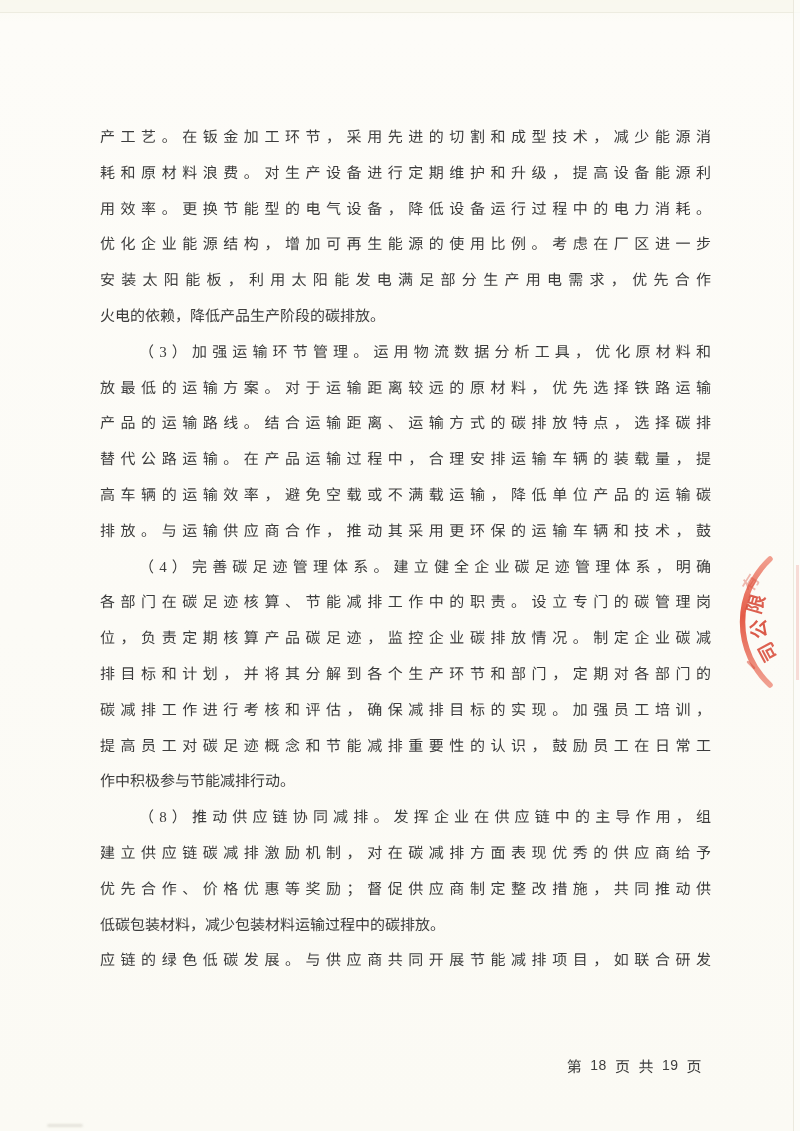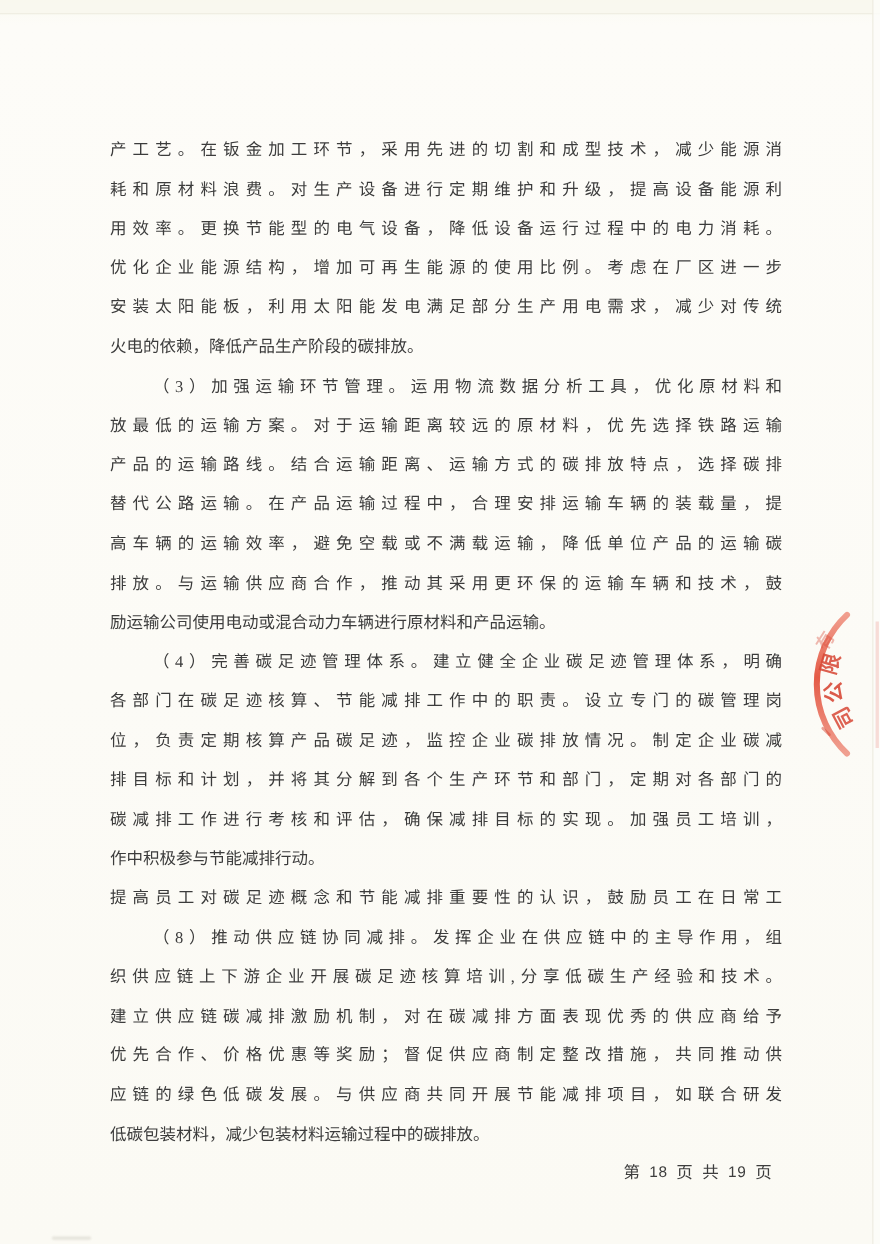--- a/index.html
+++ b/index.html
@@ -46,48 +46,46 @@
 <div class="top-edge"></div>
 <div class="right-edge"></div>
 <div class="bottom-smudge"></div>
 
 <div class="page-body-text">
     <div>
       <div class="tline">产工艺。在钣金加工环节，采用先进的切割和成型技术，减少能源消</div>
       <div class="tline">耗和原材料浪费。对生产设备进行定期维护和升级，提高设备能源利</div>
       <div class="tline">用效率。更换节能型的电气设备，降低设备运行过程中的电力消耗。</div>
       <div class="tline">优化企业能源结构，增加可再生能源的使用比例。考虑在厂区进一步</div>
-      <div class="tline">安装太阳能板，利用太阳能发电满足部分生产用电需求，减少对传统</div>
+      <div class="tline">安装太阳能板，利用太阳能发电满足部分生产用电需求，优先合作</div>
       <div class="tline last">火电的依赖，降低产品生产阶段的碳排放。</div>
     </div>
     <div>
       <div class="tline indent">（3）加强运输环节管理。运用物流数据分析工具，优化原材料和</div>
       <div class="tline">放最低的运输方案。对于运输距离较远的原材料，优先选择铁路运输</div>
       <div class="tline">产品的运输路线。结合运输距离、运输方式的碳排放特点，选择碳排</div>
       <div class="tline">替代公路运输。在产品运输过程中，合理安排运输车辆的装载量，提</div>
       <div class="tline">高车辆的运输效率，避免空载或不满载运输，降低单位产品的运输碳</div>
       <div class="tline">排放。与运输供应商合作，推动其采用更环保的运输车辆和技术，鼓</div>
-      <div class="tline last">励运输公司使用电动或混合动力车辆进行原材料和产品运输。</div>
     </div>
     <div>
       <div class="tline indent">（4）完善碳足迹管理体系。建立健全企业碳足迹管理体系，明确</div>
       <div class="tline">各部门在碳足迹核算、节能减排工作中的职责。设立专门的碳管理岗</div>
       <div class="tline">位，负责定期核算产品碳足迹，监控企业碳排放情况。制定企业碳减</div>
       <div class="tline">排目标和计划，并将其分解到各个生产环节和部门，定期对各部门的</div>
       <div class="tline">碳减排工作进行考核和评估，确保减排目标的实现。加强员工培训，</div>
+      <div class="tline">提高员工对碳足迹概念和节能减排重要性的认识，鼓励员工在日常工</div>
       <div class="tline last">作中积极参与节能减排行动。</div>
-      <div class="tline">提高员工对碳足迹概念和节能减排重要性的认识，鼓励员工在日常工</div>
     </div>
     <div>
       <div class="tline indent">（8）推动供应链协同减排。发挥企业在供应链中的主导作用，组</div>
-      <div class="tline">织供应链上下游企业开展碳足迹核算培训,分享低碳生产经验和技术。</div>
       <div class="tline">建立供应链碳减排激励机制，对在碳减排方面表现优秀的供应商给予</div>
       <div class="tline">优先合作、价格优惠等奖励；督促供应商制定整改措施，共同推动供</div>
+      <div class="tline last">低碳包装材料，减少包装材料运输过程中的碳排放。</div>
       <div class="tline">应链的绿色低碳发展。与供应商共同开展节能减排项目，如联合研发</div>
-      <div class="tline last">低碳包装材料，减少包装材料运输过程中的碳排放。</div>
     </div>
   </div>
 
 <svg class="stamp-layer" width="800" height="1131" viewBox="0 0 800 1131">
   <defs>
     <linearGradient id="sealArc" x1="0" y1="0" x2="0" y2="1">
       <stop offset="0" stop-color="#ef8e7c"></stop>
       <stop offset="0.45" stop-color="#e03f28"></stop>
       <stop offset="1" stop-color="#ee907f"></stop>
     </linearGradient>

